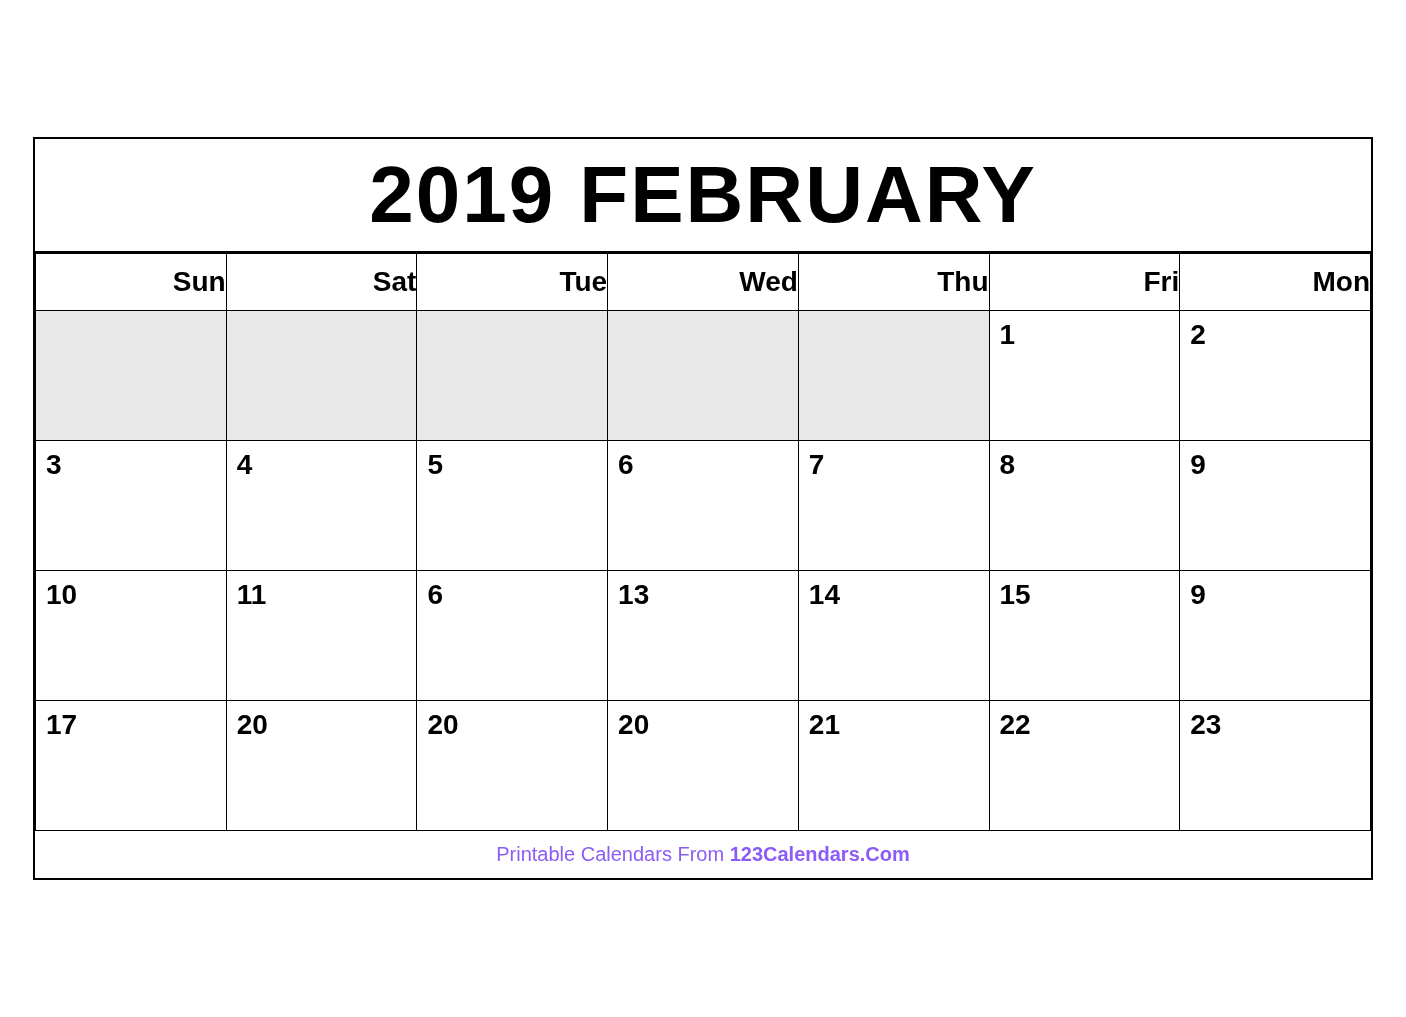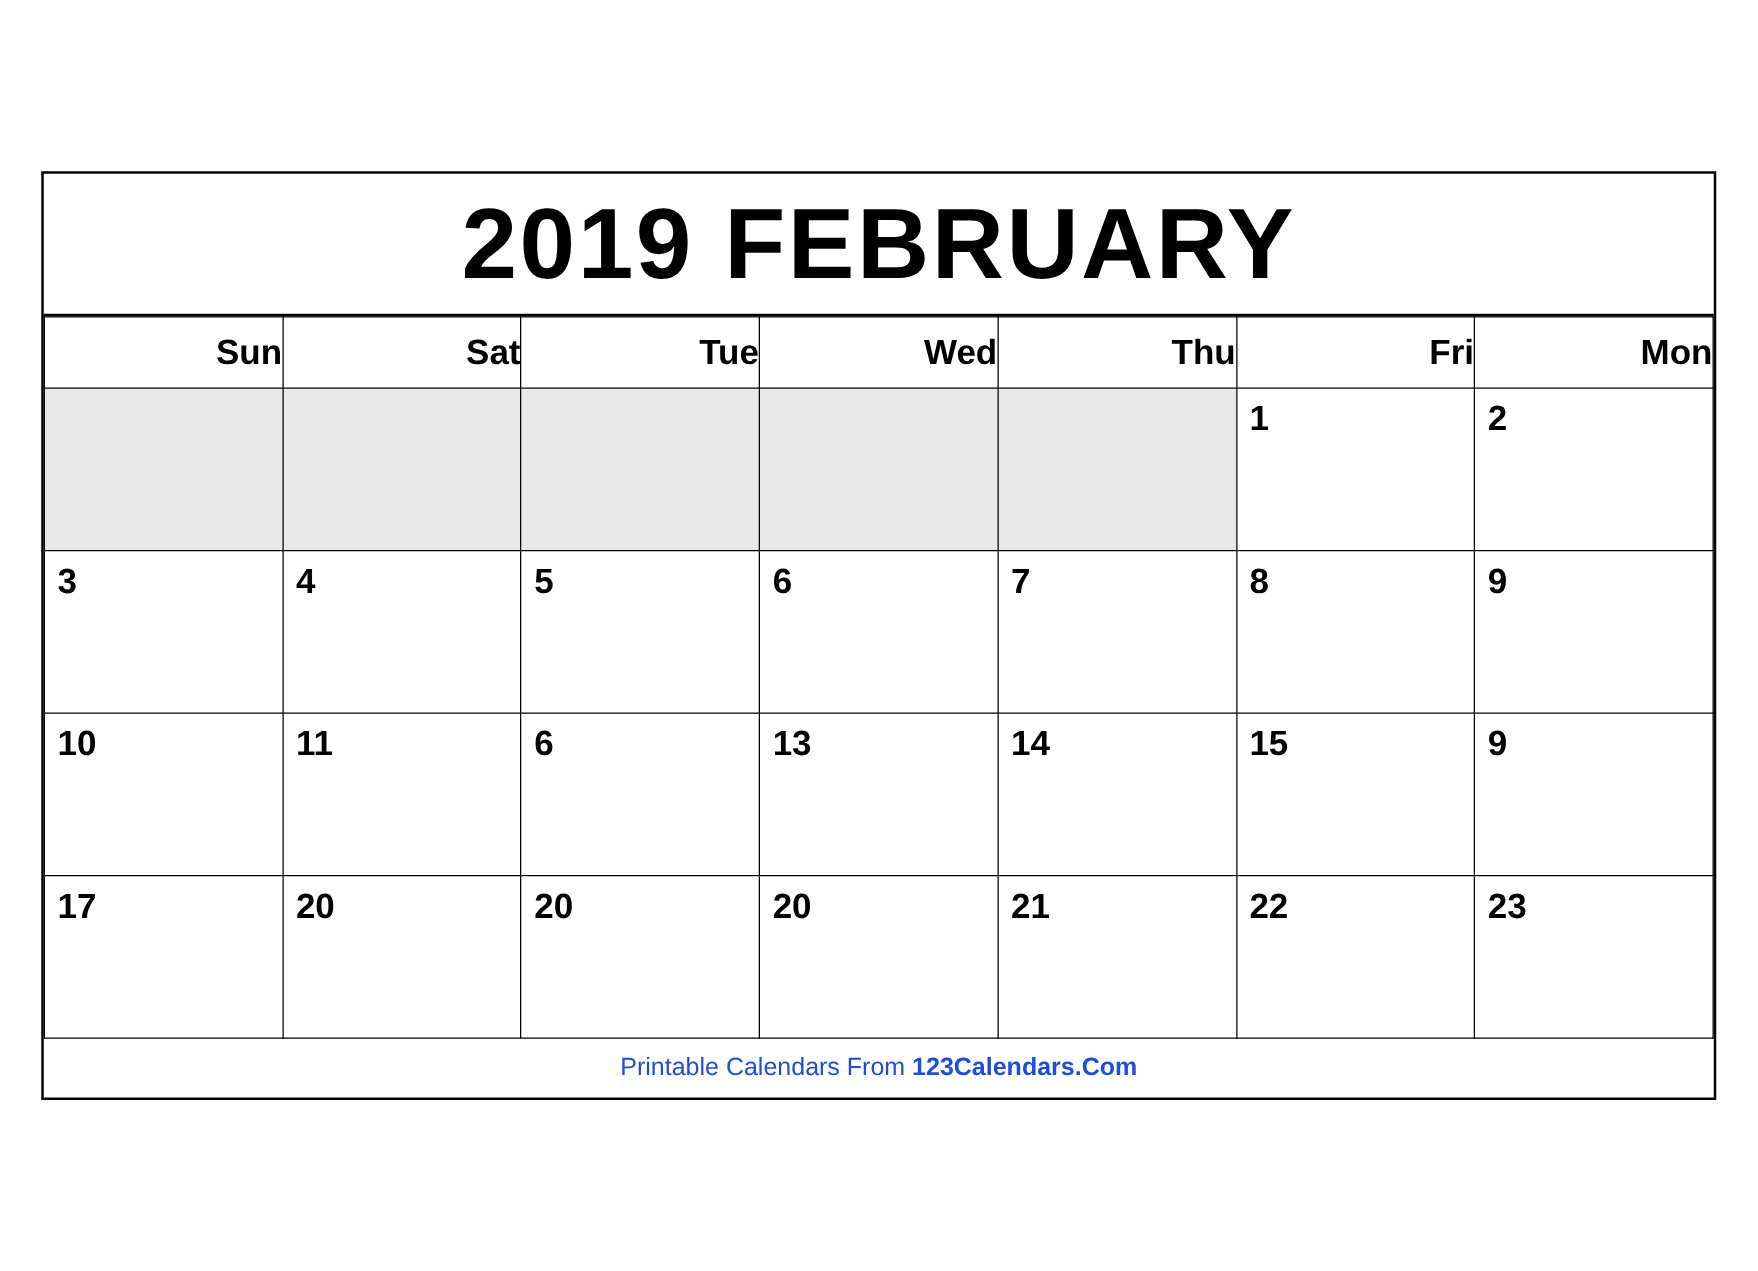--- a/index.html
+++ b/index.html
@@ -61,21 +61,21 @@
 
     .day-number {
       font-size: 28px;
       font-weight: bold;
     }
 
     .footer {
       text-align: center;
       padding: 12px;
       font-size: 20px;
-      color: #1d4ed8;
+      color: #8b5cf6;
     }
 
     .footer strong {
       font-weight: bold;
     }
   </style>
 </head>
 <body>
 
 <div class="calendar-wrapper">

